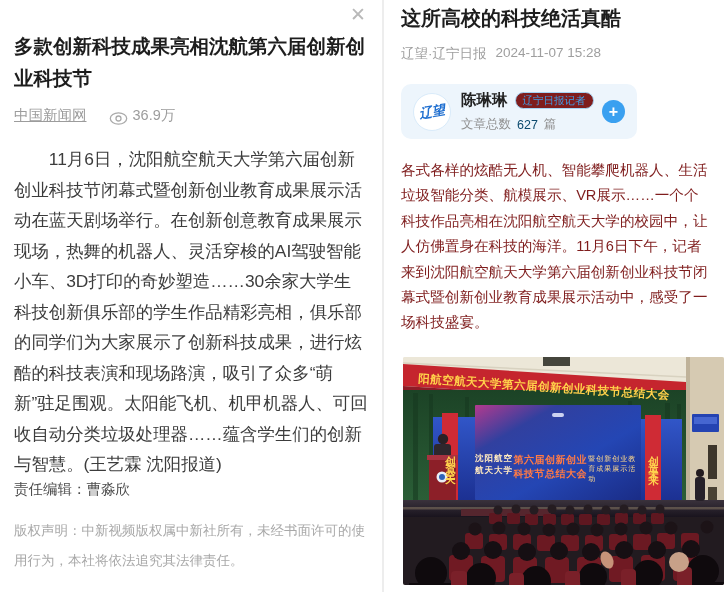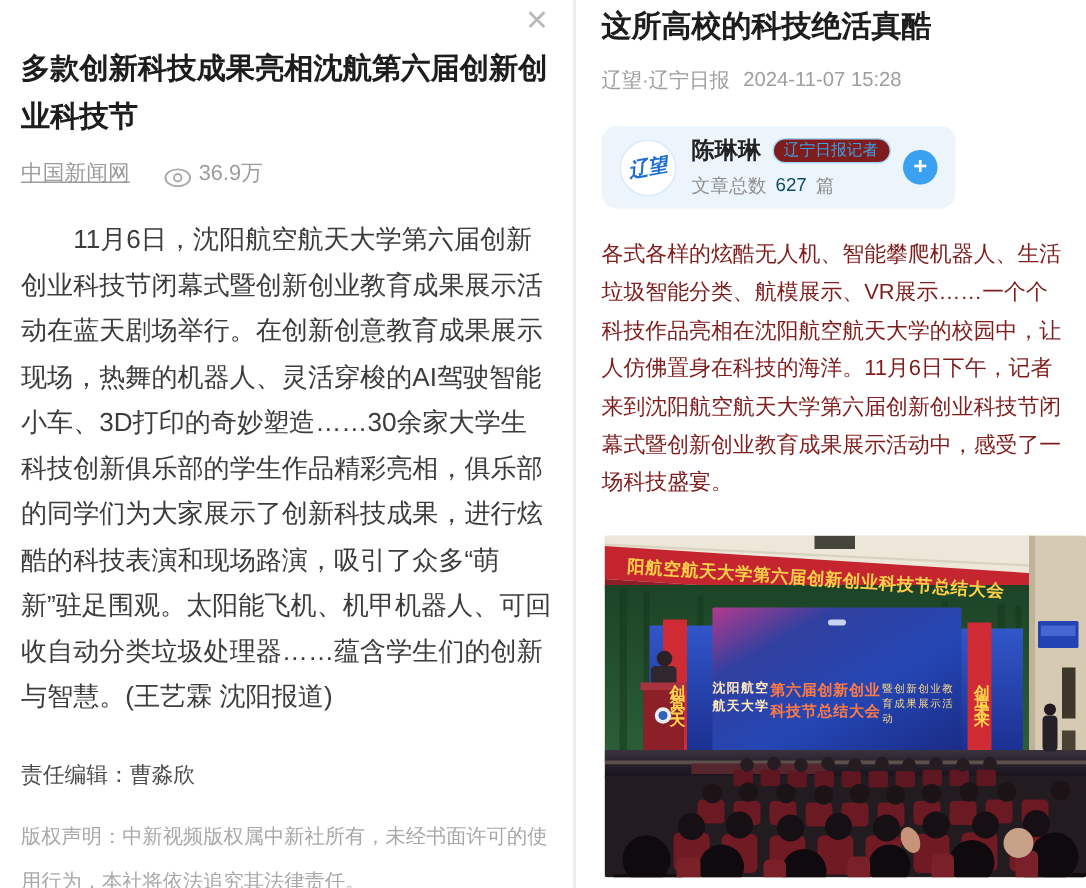--- a/index.html
+++ b/index.html
@@ -13,42 +13,42 @@
   .close-btn { position:absolute; top:4px; right:16px; font-size:19px; color:#b9b9b9;
                font-weight:400; cursor:pointer; line-height:22px; }
   .l-title { padding-top:30px; font-size:19.5px; line-height:32px; font-weight:700;
              color:#1d1d1d; letter-spacing:0; }
   .l-meta { margin-top:12px; display:flex; align-items:center; color:#9c9c9c; font-size:14.5px; }
   .l-meta .src { margin-right:7px;text-decoration:underline; }
   .l-meta .views { display:flex; align-items:flex-end; margin-left:15px; }
   .l-meta .views svg { margin-right:5px; display:block; }
   .l-body { margin-top:19px; font-size:17.4px; line-height:30.5px; color:#3c3c3c;
             text-indent:2em; word-break:break-all; }
-  .l-editor { margin-top:27px; font-size:14.5px; color:#4c4c4c; }
+  .l-editor { font-size:14.5px; color:#4c4c4c; }
   .l-copyright { margin-top:17px; font-size:13.5px; line-height:30px; color:#a8a8a8;
                  word-break:break-all; }
 
   
   .right-pane { position:absolute; left:386px; top:0; width:338px; height:428px;
                 padding-left:15px; background:#fff; }
   .r-title { margin-top:5px; font-size:20px; line-height:27px; font-weight:700; color:#1d1d1d; }
   .r-meta { margin-top:13px; font-size:13.5px; color:#9e9e9e; display:flex; gap:9px; }
   .author-card { margin-top:21px; width:236px; height:55px; background:#edf5fc;
                  border-radius:10px; display:flex; align-items:center; padding:0 12px; }
   .avatar { width:38px; height:38px; border-radius:50%; background:#fff;
             border:1px solid #d9ebfa; display:flex; align-items:center; justify-content:center;
             cursor:pointer; flex:0 0 auto; }
   .avatar span { font-family:"DejaVu Serif","Liberation Serif",serif; font-style:italic;
                  font-weight:700; font-size:13px; color:#1f6fd0; transform:rotate(-10deg); }
   .a-info { margin-left:10px; display:flex; flex-direction:column; }
   .a-row1 { display:flex; align-items:center; }
   .a-name { font-size:15.5px; font-weight:700; color:#222; }
   .a-badge { margin-left:7px; font-size:10.5px; color:#3f9fe8; border:1px solid #a5d6f6;
              background:#7f1d1d; border-radius:9px; padding:1px 7px; line-height:13px; }
-  .a-row2 { margin-top:5px; font-size:12.5px; color:#909090; display:flex; align-items:flex-start; }
+  .a-row2 { margin-top:5px; font-size:12.5px; color:#909090; display:flex; align-items:center; }
   .a-count { color:#0c4a6e; margin:0 6px; }
   .follow-btn { margin-left:auto; width:23px; height:23px; border-radius:50%; background:#3aa0f0;
                 color:#fff; display:flex; align-items:center; justify-content:center;
                 font-size:16px; font-weight:600; cursor:pointer; line-height:1; }
   .r-body { margin-top:19px; width:309px; font-size:14.6px; line-height:25.4px;
             color:#7f1d1d; word-break:break-all; }
 
   
   .photo { position:relative; margin-top:21px; margin-left:2px; width:321px; height:228px;
            overflow:hidden; border-radius:2px; background:#e9e3d4; cursor:pointer; }

